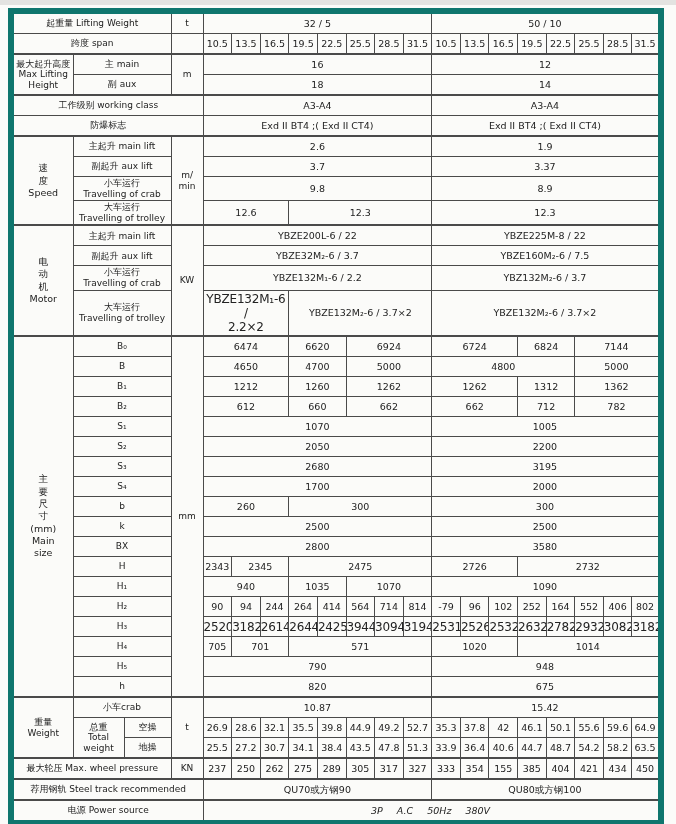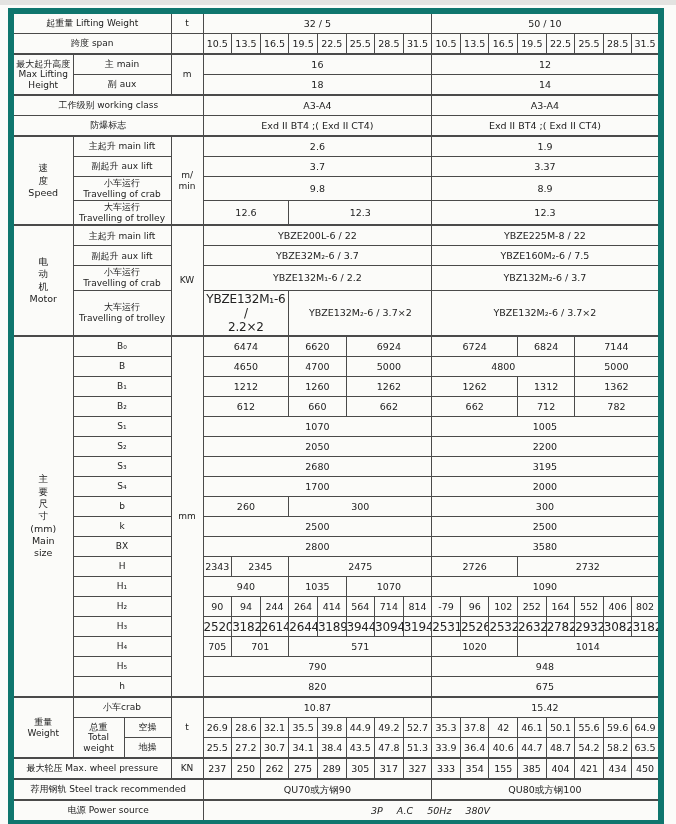--- a/index.html
+++ b/index.html
@@ -279,21 +279,21 @@
         <td>552</td>
         <td>406</td>
         <td>802</td>
       </tr>
       <tr>
         <td colspan="2" class="lab">H₃</td>
         <td class="sm">2520</td>
         <td class="sm">3182</td>
         <td class="sm">2614</td>
         <td class="sm">2644</td>
-        <td class="sm">3189</td>
+        <td class="sm">2425</td>
         <td class="sm">3944</td>
         <td class="sm">3094</td>
         <td class="sm">3194</td>
         <td class="sm">2531</td>
         <td class="sm">2526</td>
         <td class="sm">2532</td>
         <td class="sm">2632</td>
         <td class="sm">2782</td>
         <td class="sm">2932</td>
         <td class="sm">3082</td>

